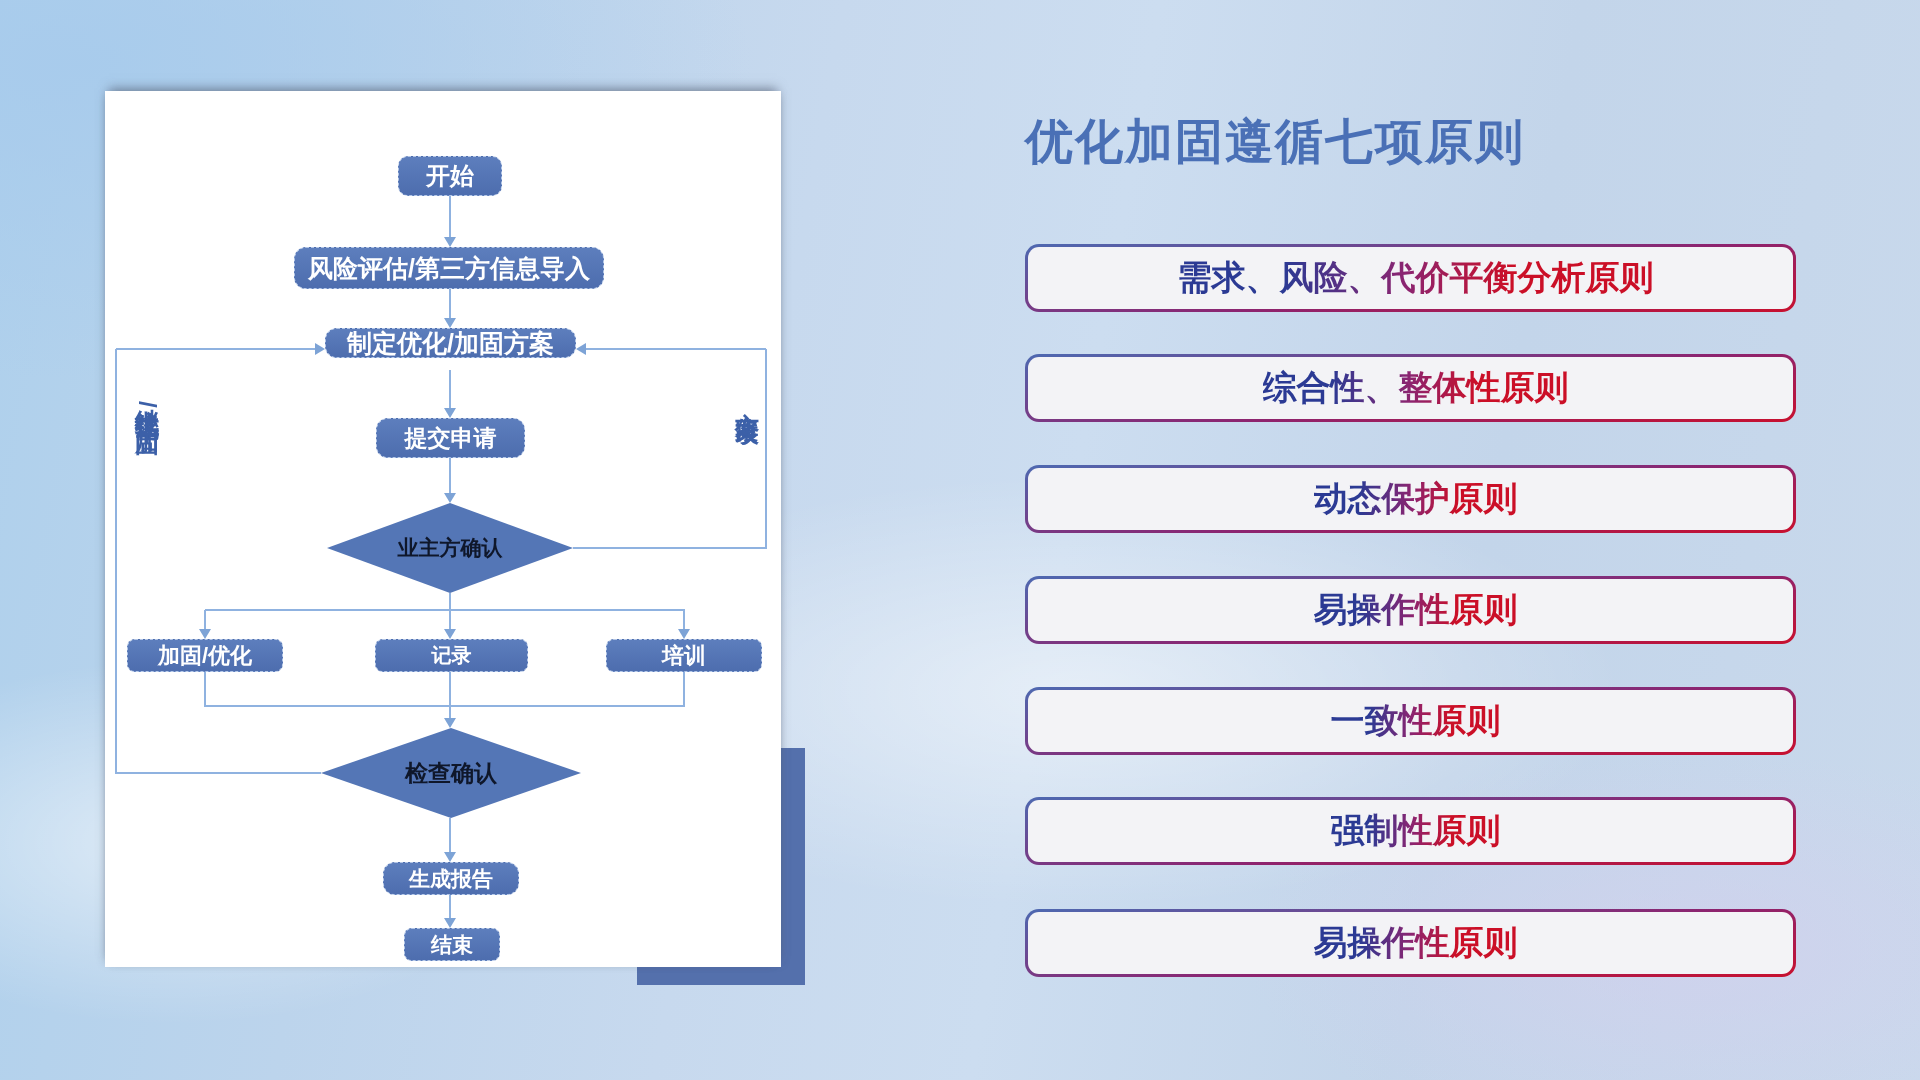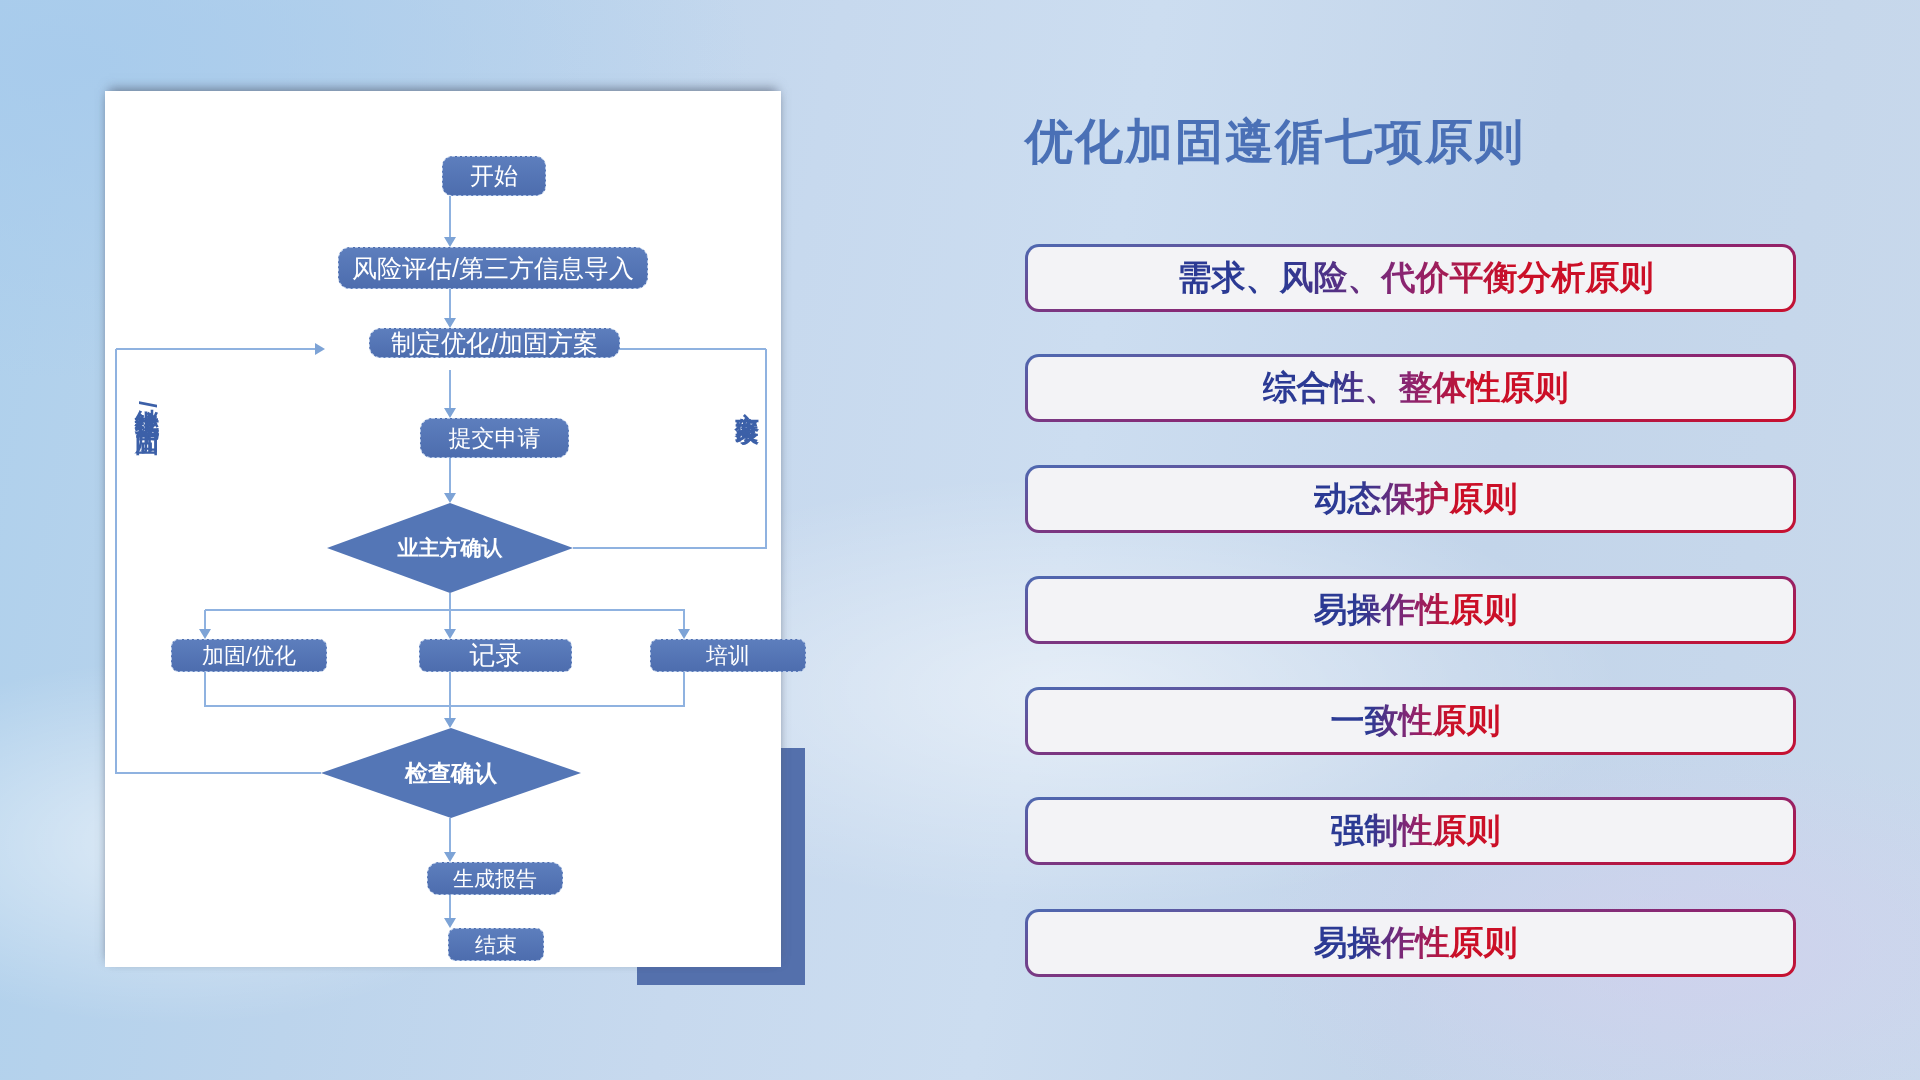--- a/index.html
+++ b/index.html
@@ -9,24 +9,24 @@
       radial-gradient(ellipse 520px 260px at 9% 78%, rgba(255,255,255,.55), rgba(255,255,255,0) 70%),
       radial-gradient(ellipse 760px 300px at 56% 64%, rgba(255,255,255,.5), rgba(255,255,255,0) 72%),
       radial-gradient(ellipse 620px 280px at 88% 88%, rgba(214,206,238,.55), rgba(214,206,238,0) 72%),
       radial-gradient(ellipse 900px 420px at 4% 6%, rgba(166,202,236,.8), rgba(166,202,236,0) 75%),
       linear-gradient(100deg,#aed0ec 0%,#bcd4ec 22%,#c7d9ee 40%,#ccddf0 55%,#c3d5ea 75%,#c9d9ec 100%);}
   
   .shadow-rect{position:absolute;left:637px;top:748px;width:168px;height:237px;background:#5470ac;}
   .card{position:absolute;left:105px;top:91px;width:676px;height:876px;background:#ffffff;
     box-shadow:0 -7px 10px -4px rgba(88,98,118,.6),-4px 0 9px -5px rgba(88,98,118,.4),4px 0 9px -5px rgba(88,98,118,.35);}
   .fnode{position:absolute;display:flex;align-items:center;justify-content:center;
-    background:linear-gradient(180deg,#5d7ebd 0%,#4d6dae 100%);color:#fff;font-weight:normal;
-    border:1px dashed rgba(214,228,248,.75);box-sizing:border-box;white-space:nowrap;margin-left:44px;}
+    background:linear-gradient(180deg,#5d7ebd 0%,#4d6dae 100%);color:#fff;font-weight:bold;
+    border:1px dashed rgba(214,228,248,.75);box-sizing:border-box;white-space:nowrap;}
   .diamond{position:absolute;display:flex;align-items:center;justify-content:center;
-    background:#5476b6;color:#ffffff;font-weight:bold;white-space:nowrap;
+    background:#5476b6;color:#0f172a;font-weight:bold;white-space:nowrap;
     clip-path:polygon(50% 0,100% 50%,50% 100%,0 50%);}
   .cline{position:absolute;background:#8fb2e0;}
   .a-d{position:absolute;width:0;height:0;border-left:6px solid transparent;border-right:6px solid transparent;border-top:10px solid #7da3d6;}
   .a-r{position:absolute;width:0;height:0;border-top:6px solid transparent;border-bottom:6px solid transparent;border-left:10px solid #7da3d6;}
   .a-l{position:absolute;width:0;height:0;border-top:6px solid transparent;border-bottom:6px solid transparent;border-right:10px solid #7da3d6;}
   .vlabel{position:absolute;writing-mode:vertical-lr;text-orientation:mixed;
     color:#3c60a8;font-weight:bold;font-size:24px;letter-spacing:3px;white-space:nowrap;}
   
   .panel-title{position:absolute;left:1025px;top:110px;width:771px;
     font-size:48px;font-weight:bold;color:#4a70b6;letter-spacing:2px;white-space:nowrap;}
@@ -83,21 +83,21 @@
     <div class="cline" style="left:660px;top:258px;width:2px;height:200px"></div>
     <div class="cline" style="left:481px;top:257px;width:180px;height:2px"></div>
     <div class="a-l" style="left:471px;top:252px"></div>
 
     <div class="fnode" style="left:293px;top:65px;width:104px;height:40px;border-radius:10px;font-size:24px">开始</div>
     <div class="fnode" style="left:189px;top:156px;width:310px;height:42px;border-radius:12px;font-size:25px">风险评估/第三方信息导入</div>
     <div class="fnode" style="left:220px;top:237px;width:251px;height:30px;border-radius:12px;font-size:25px">制定优化/加固方案</div>
     <div class="fnode" style="left:271px;top:327px;width:149px;height:40px;border-radius:12px;font-size:23px">提交申请</div>
     <div class="diamond" style="left:222px;top:412px;width:246px;height:90px;font-size:21px">业主方确认</div>
     <div class="fnode" style="left:22px;top:548px;width:156px;height:33px;border-radius:8px;font-size:22px">加固/优化</div>
-    <div class="fnode" style="left:270px;top:548px;width:153px;height:33px;border-radius:8px;font-size:26px">记录</div>
+    <div class="fnode" style="left:270px;top:548px;width:153px;height:33px;border-radius:8px;font-size:20px">记录</div>
     <div class="fnode" style="left:501px;top:548px;width:156px;height:33px;border-radius:8px;font-size:22px">培训</div>
     <div class="diamond" style="left:216px;top:637px;width:260px;height:90px;font-size:23px">检查确认</div>
     <div class="fnode" style="left:278px;top:771px;width:136px;height:33px;border-radius:12px;font-size:21px">生成报告</div>
     <div class="fnode" style="left:299px;top:837px;width:96px;height:33px;border-radius:8px;font-size:21px">结束</div>
 
     <div class="vlabel" style="left:26px;top:298px">继续优化/加固</div>
     <div class="vlabel" style="left:626px;top:302px">方案修改</div>
   </div>
 
   <div class="panel-title">优化加固遵循七项原则</div>

